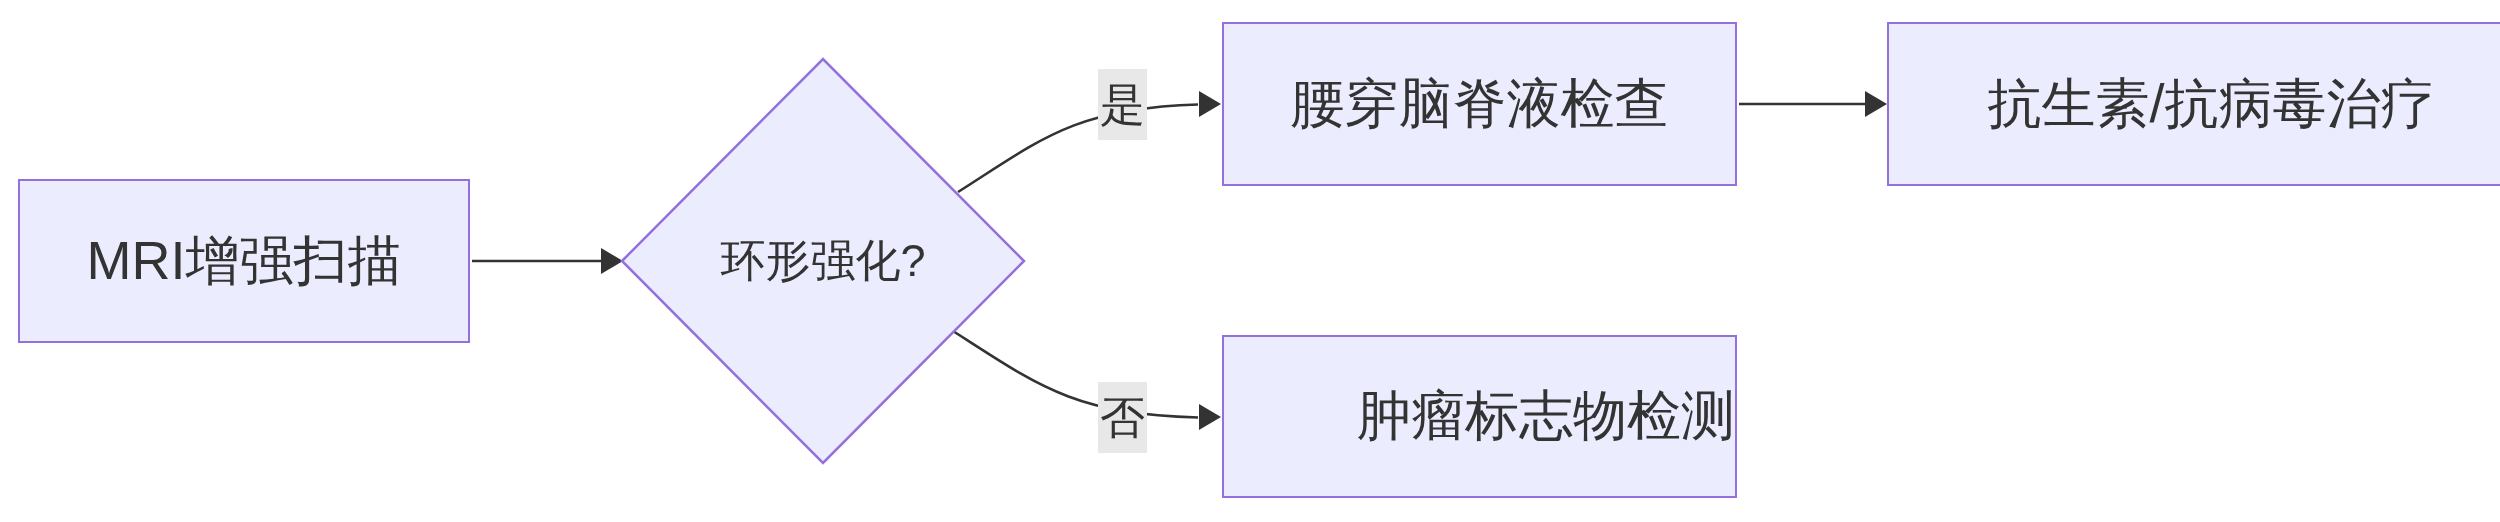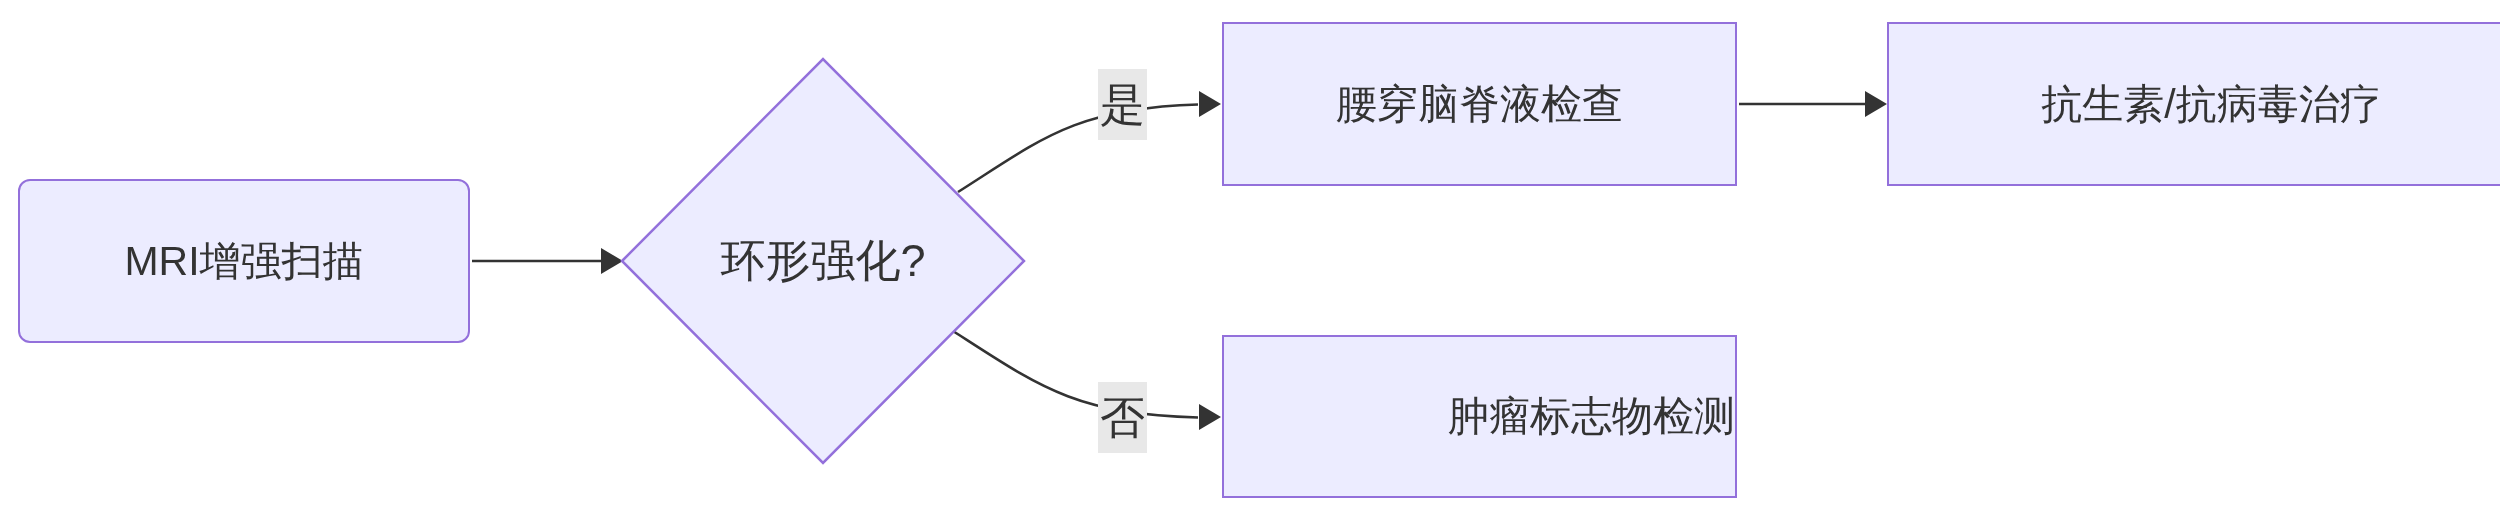--- a/index.html
+++ b/index.html
@@ -26,30 +26,30 @@
     position: absolute;
     left: 0; top: 0;
     width: 2500px; height: 522px;
   }
 
   .node {
     position: absolute;
     background: var(--node-fill);
     border: 2.5px solid var(--node-border);
     color: var(--text-color);
-    font-size: 41px;
+    font-size: 54px;
     display: flex;
     align-items: center;
     justify-content: center;
     text-align: center;
     white-space: nowrap;
     z-index: 2;
   }
 
-  .node-mri       { left: 18px;   top: 179px; width: 452px; height: 164px; border-radius: 12px; }
+  .node-mri       { left: 18px;   top: 179px; width: 452px; height: 164px; }
   .node-csf       { left: 1222px; top: 22px;  width: 515px; height: 164px; }
   .node-treatment { left: 1887px; top: 22px;  width: 648px; height: 164px; }
   .node-tumor     { left: 1222px; top: 335px; width: 515px; height: 163px; justify-content: flex-end; }
 
   .diamond-label {
     position: absolute;
     left: 623px; top: 200px;
     width: 400px; height: 122px;
     display: flex;
     align-items: center;

